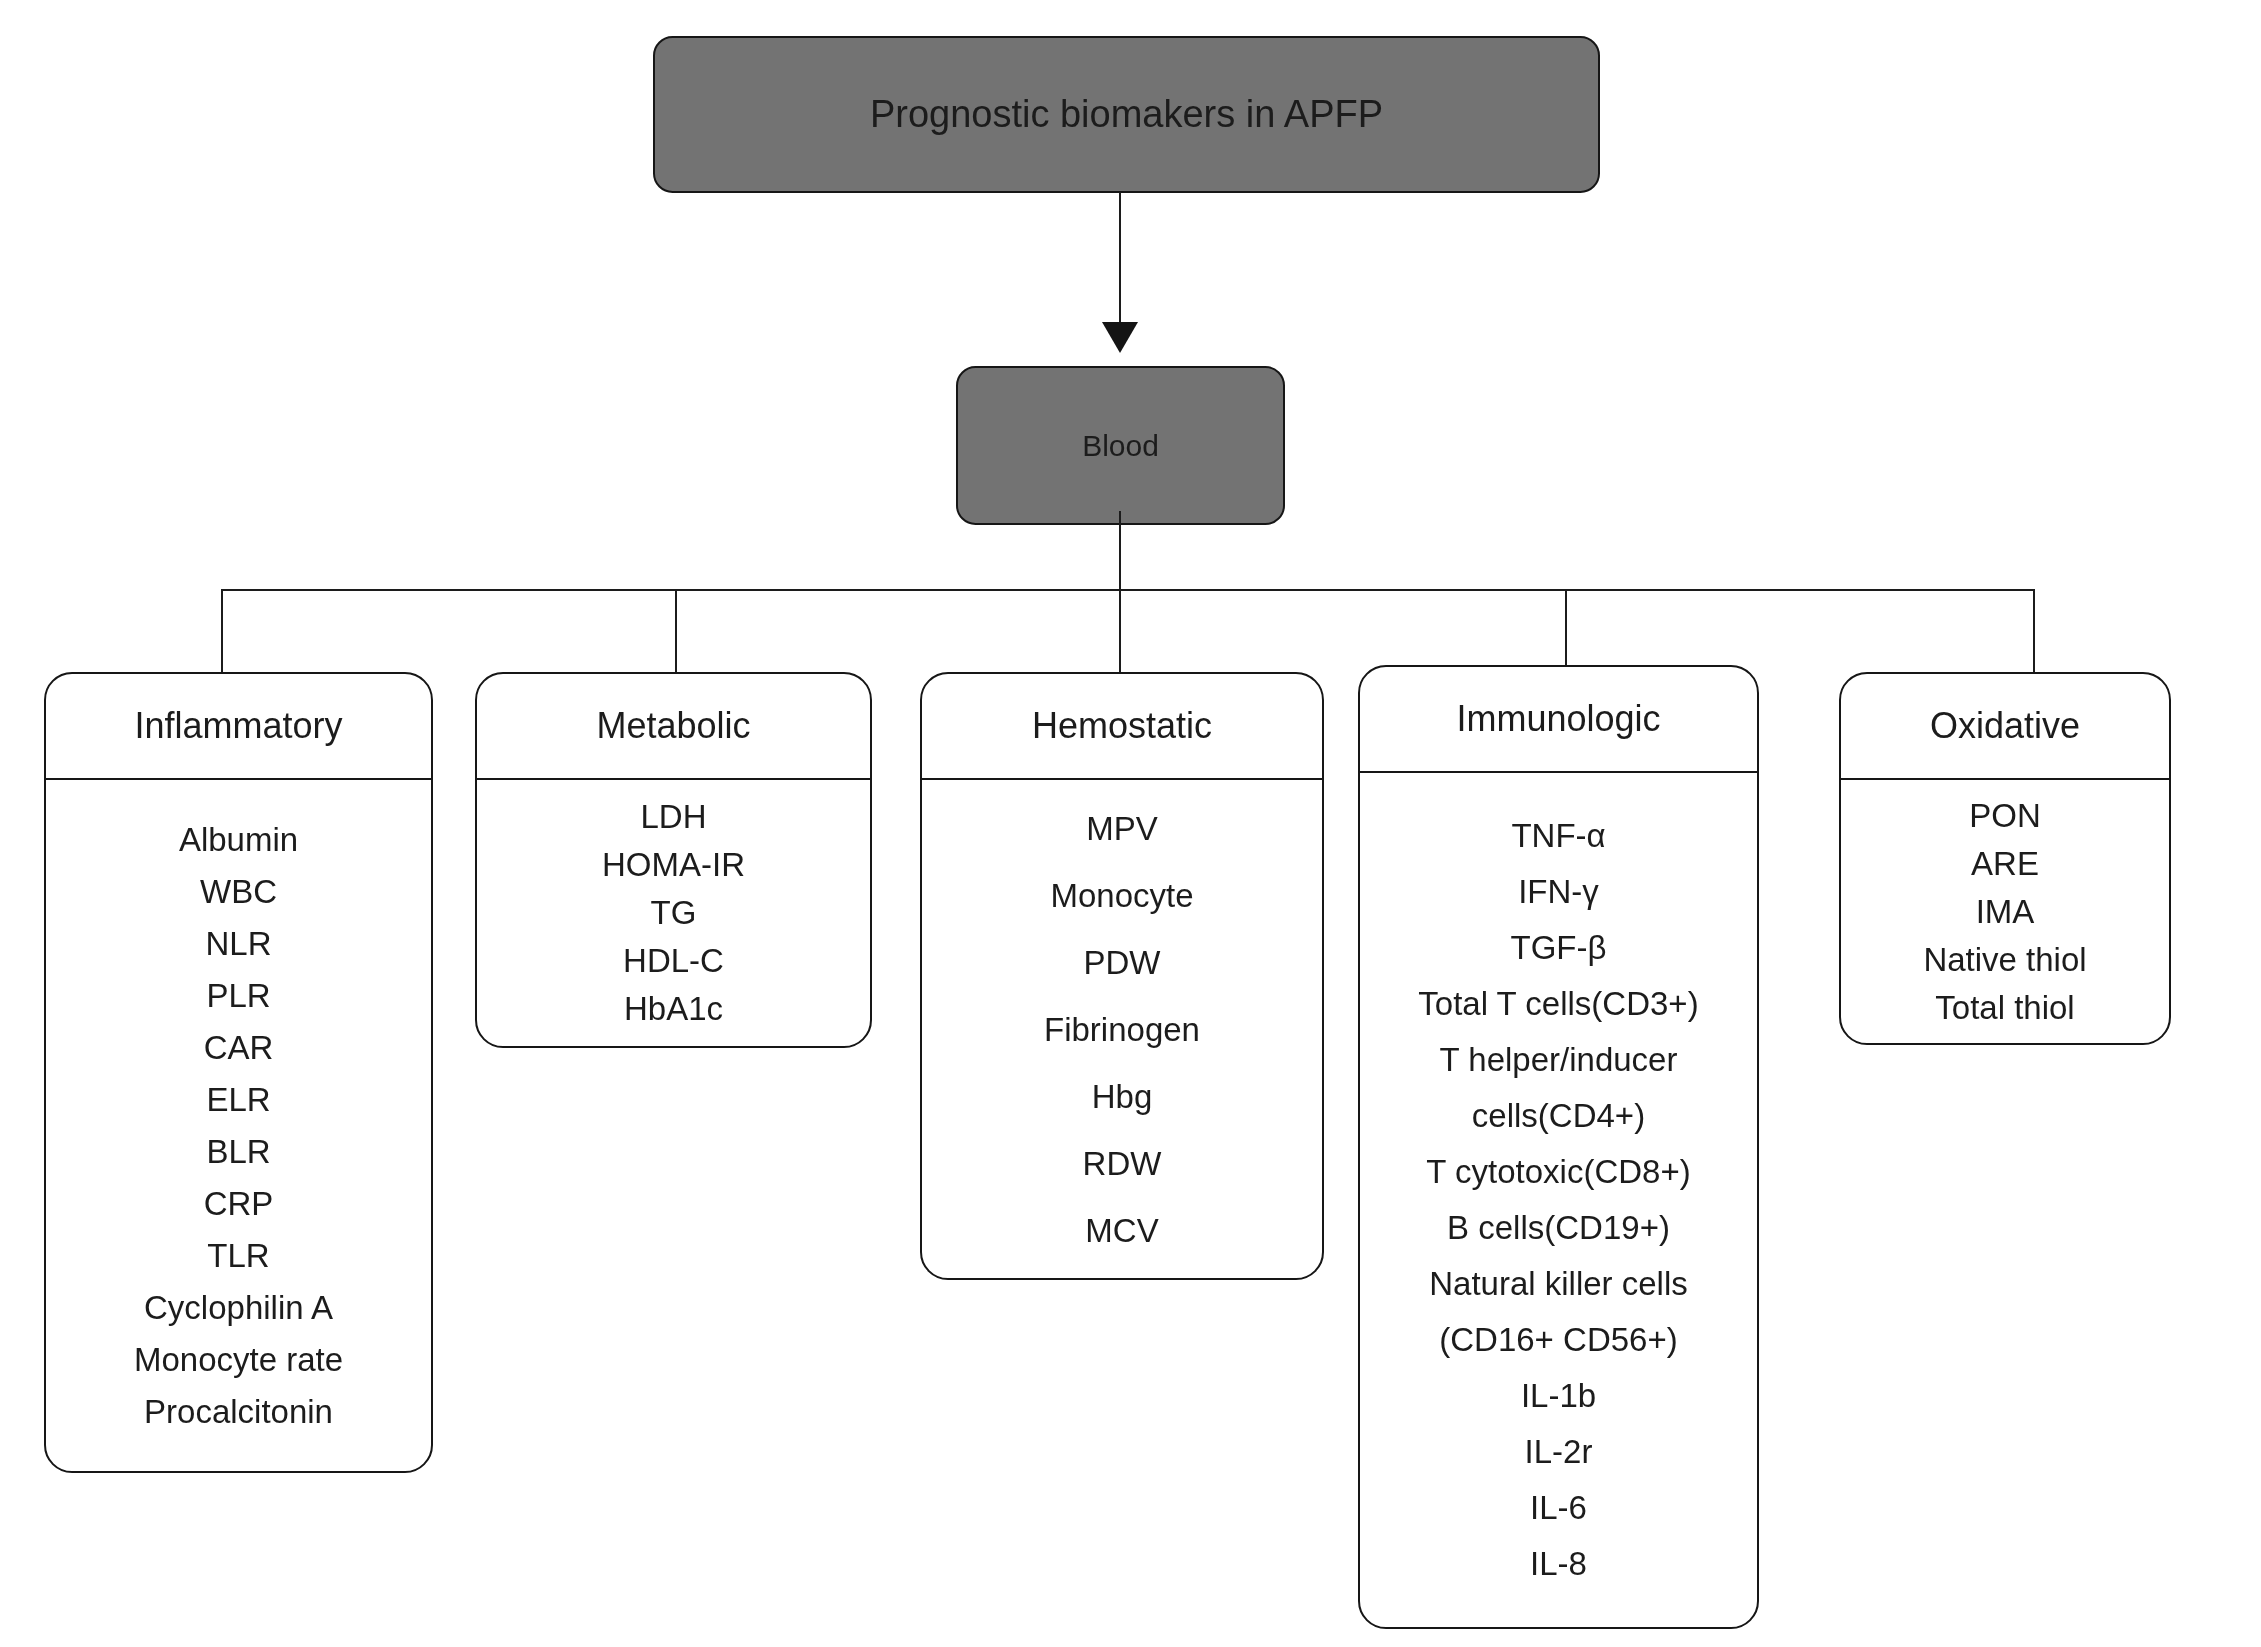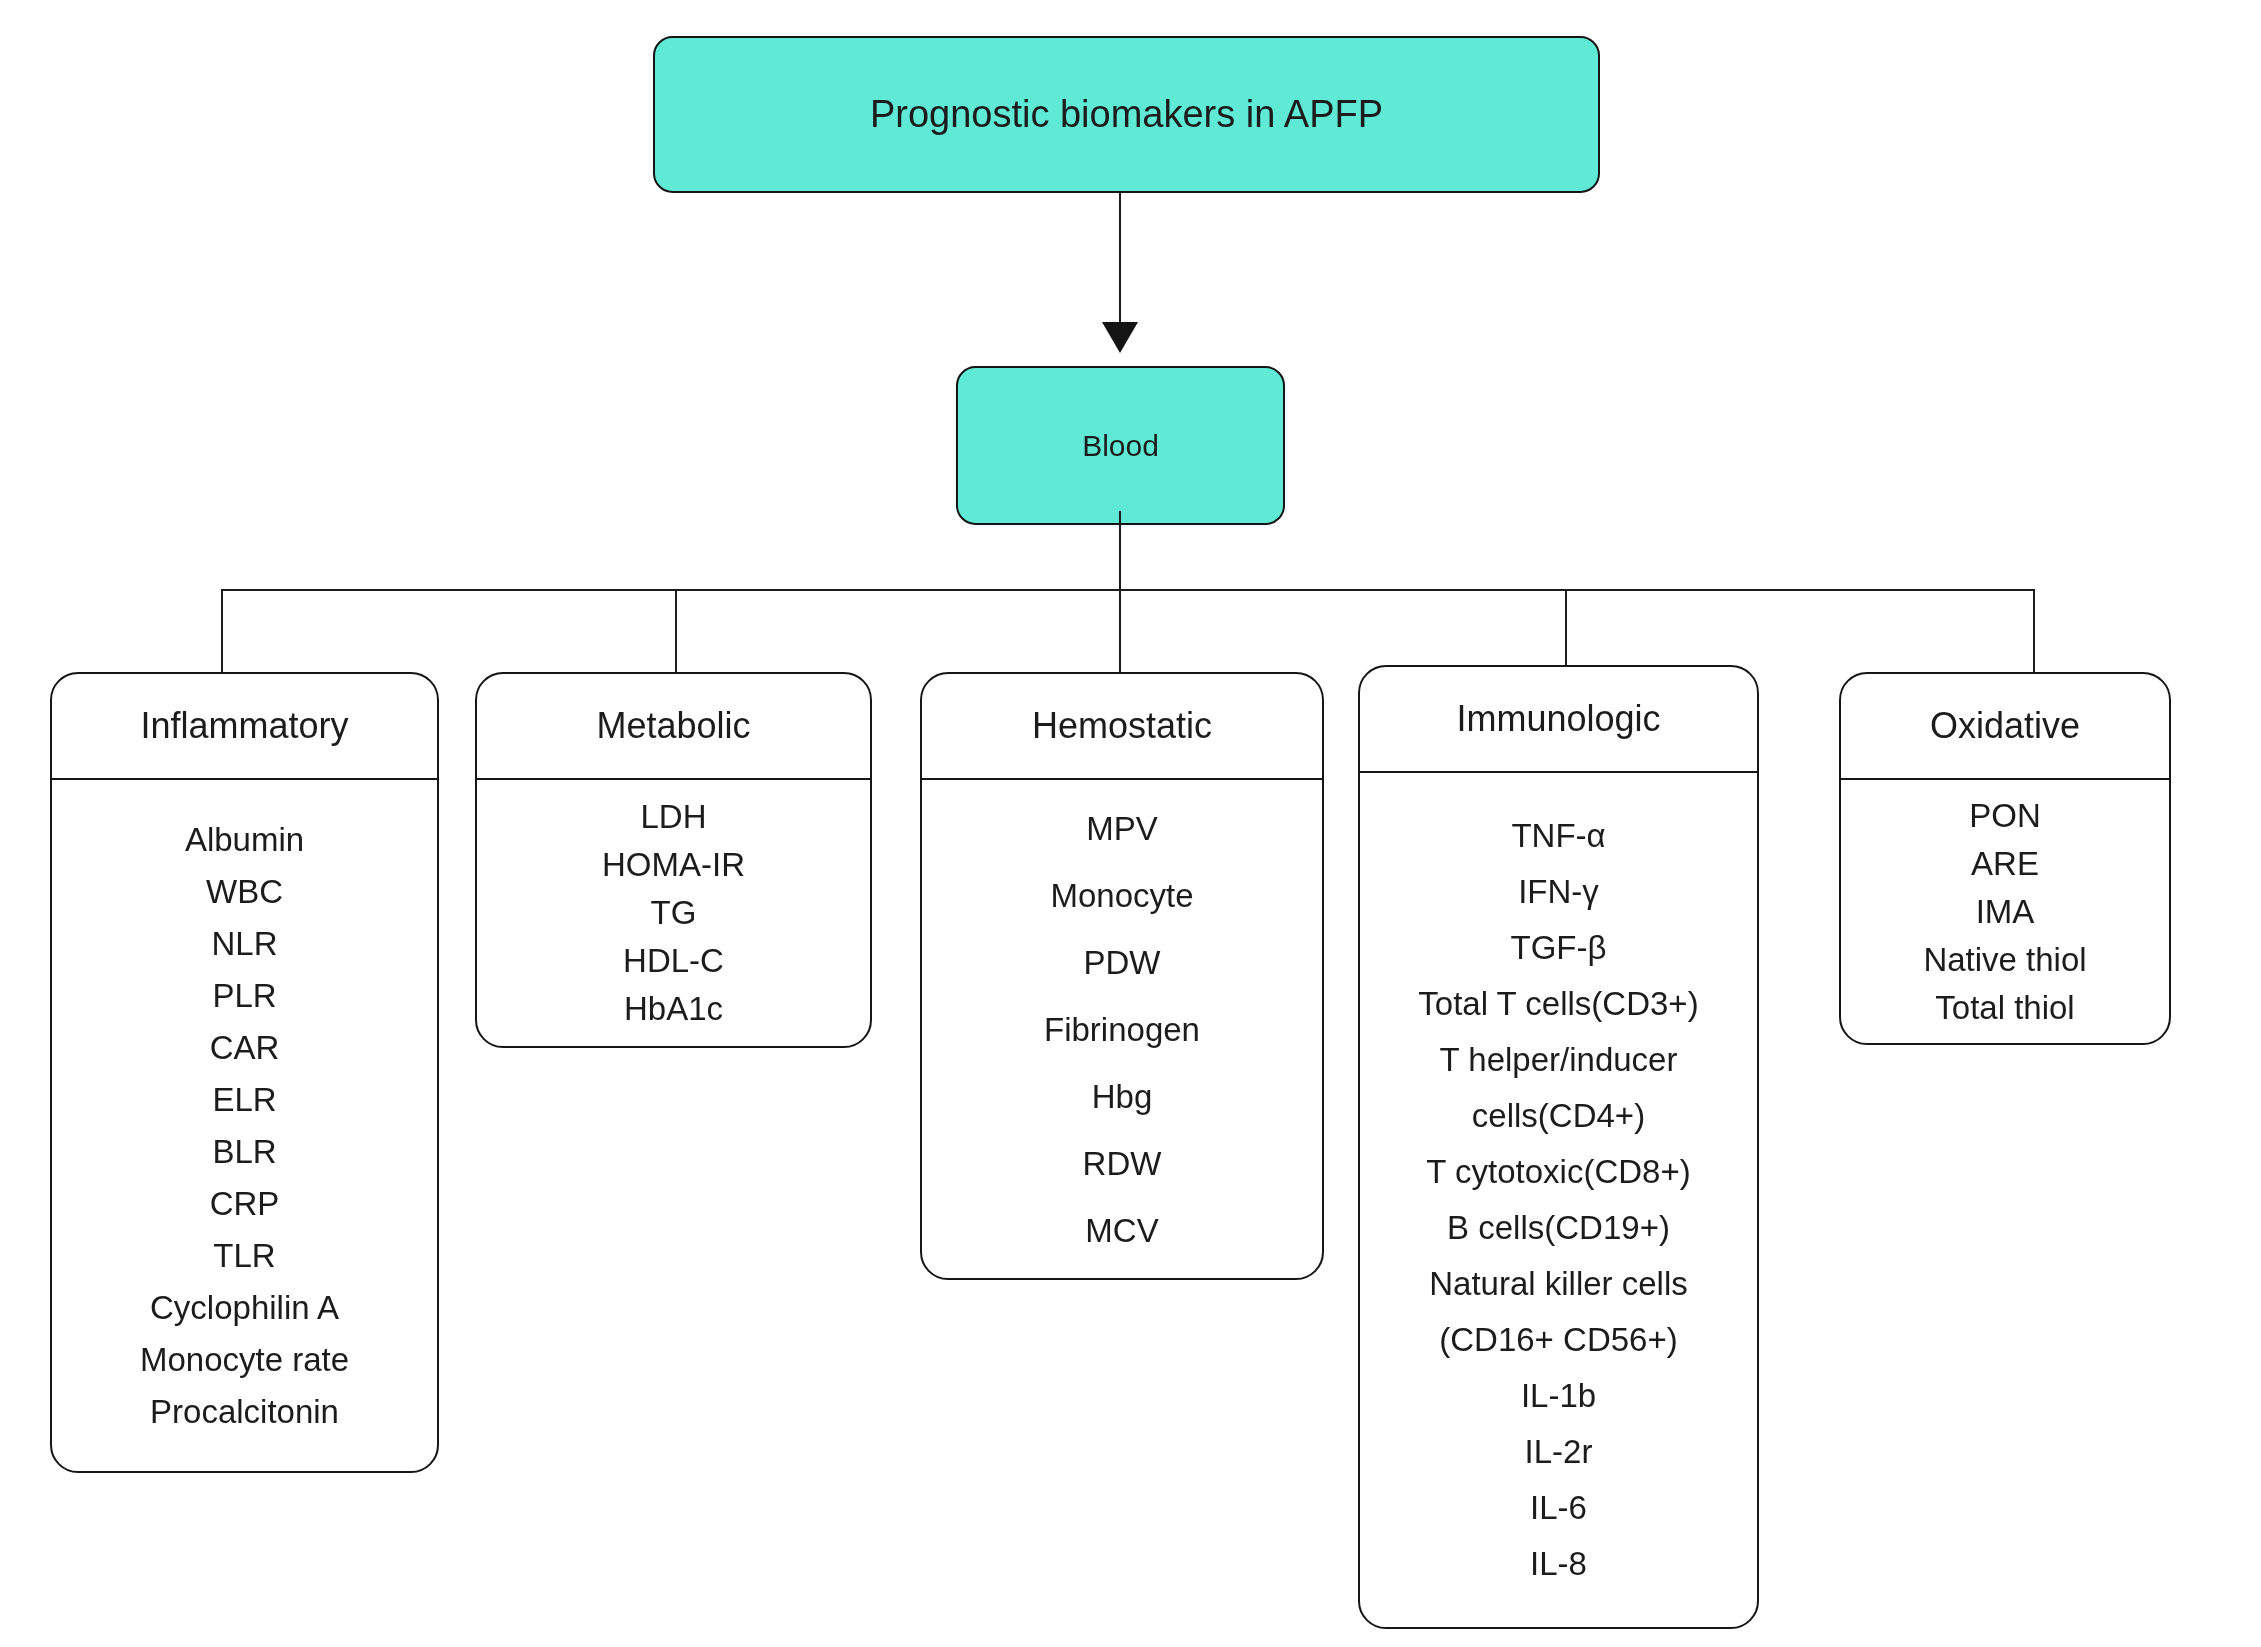--- a/index.html
+++ b/index.html
@@ -15,21 +15,21 @@
     font-family: "Liberation Sans", "DejaVu Sans", sans-serif;
     color: #1c1c1c;
     overflow: hidden;
   }
 
   
   .node {
     position: absolute;
     border: 2.8px solid #161616;
     border-radius: 19.5px;
-    background: #5eead4;
+    background: #737373;
     display: flex;
     align-items: center;
     justify-content: center;
     text-align: center;
     box-sizing: border-box;
   }
   .title-box { left: 653px; top: 36px;  width: 947px; height: 157px; font-size: 38px; }
   .blood-box { left: 956px; top: 366px; width: 329px;  height: 159px; font-size: 30px; }
 
   
@@ -83,21 +83,21 @@
     flex-direction: column;
     justify-content: center;
     align-items: center;
     text-align: center;
   }
   .item {
     font-size: 33px;
     white-space: pre-line;   
   }
 
-  .box-inflammatory { left: 50px;   top: 672px; width: 389px; height: 801px; }
+  .box-inflammatory { left: 44px;   top: 672px; width: 389px; height: 801px; }
   .box-metabolic    { left: 475px;  top: 672px; width: 397px; height: 376px;  }
   .box-hemostatic   { left: 920px; top: 672px; width: 404px; height: 608px;  }
   .box-immunologic  { left: 1358px; top: 665px; width: 401px; height: 964px; }
   .box-oxidative    { left: 1839px; top: 672px; width: 332px; height: 373px;  }
 
   .box-inflammatory .item { line-height: 52px; }
   .box-metabolic    .item { line-height: 48px; }
   .box-hemostatic   .item { line-height: 67px; }
   .box-immunologic  .item { line-height: 56px; }
   .box-oxidative    .item { line-height: 48px; }

